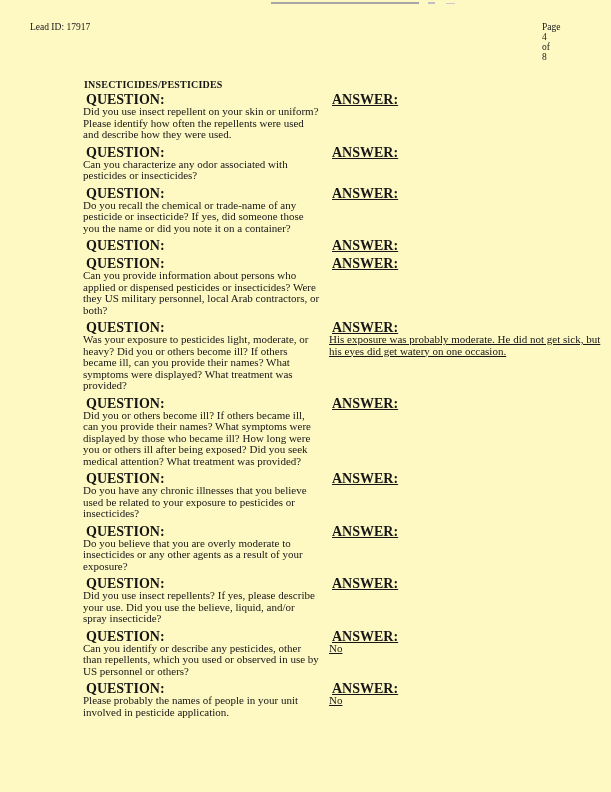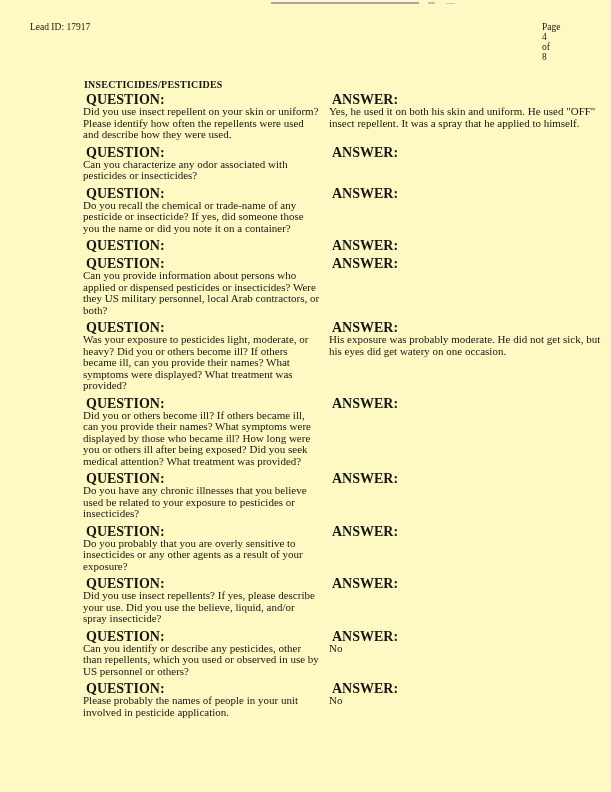--- a/index.html
+++ b/index.html
@@ -41,21 +41,21 @@
     font-weight: bold;
     font-size: 10px;
     margin: 0 0 3px 1px;
     letter-spacing: 0.2px;
   }
   .qa-row {
     display: flex;
     margin-bottom: 5px;
   }
   .q-col { width: 246px; flex: 0 0 246px; padding-right: 8px; }
-  .a-col { flex: 1; }
+  .a-col { flex: 1; text-decoration: underline; }
   .qa-head {
     font-weight: bold;
     font-size: 14px;
     line-height: 13px;
     padding-left: 3px;
   }
   .qa-text {
     font-size: 11px;
     line-height: 11.5px;
   }
@@ -82,21 +82,20 @@
   <div class="content">
     <div class="doc-title">INSECTICIDES/PESTICIDES</div>
 
     <div class="qa-row">
       <div class="q-col">
         <div class="qa-head">QUESTION:</div>
         <div class="qa-text">Did you use insect repellent on your skin or uniform?  Please identify how often the repellents were used and describe how they were used.</div>
       </div>
       <div class="a-col">
         <div class="qa-head">ANSWER:</div>
-        <div class="qa-text">Yes, he used it on both his skin and uniform.  He used "OFF" insect repellent.  It was a spray that he applied to himself.</div>
       </div>
     </div>
 
     <div class="qa-row">
       <div class="q-col">
         <div class="qa-head">QUESTION:</div>
         <div class="qa-text">Can you characterize any odor associated with pesticides or insecticides?</div>
       </div>
       <div class="a-col">
         <div class="qa-head">ANSWER:</div>
@@ -165,21 +164,21 @@
       </div>
       <div class="a-col">
         <div class="qa-head">ANSWER:</div>
         <div class="qa-text"></div>
       </div>
     </div>
 
     <div class="qa-row">
       <div class="q-col">
         <div class="qa-head">QUESTION:</div>
-        <div class="qa-text">Do you probably that you are overly sensitive to insecticides or any other agents as a result of your exposure?</div>
+        <div class="qa-text">Do you believe that you are overly moderate to insecticides or any other agents as a result of your exposure?</div>
       </div>
       <div class="a-col">
         <div class="qa-head">ANSWER:</div>
         <div class="qa-text"></div>
       </div>
     </div>
 
     <div class="qa-row">
       <div class="q-col">
         <div class="qa-head">QUESTION:</div>

